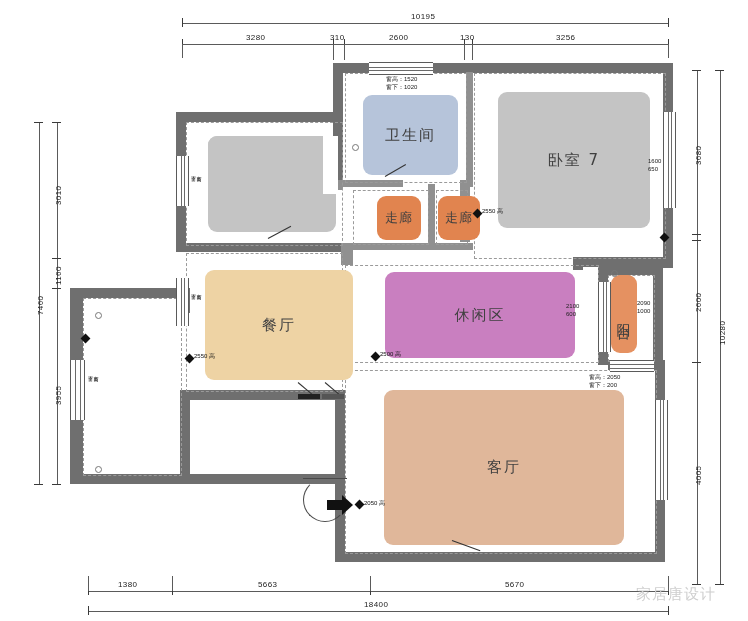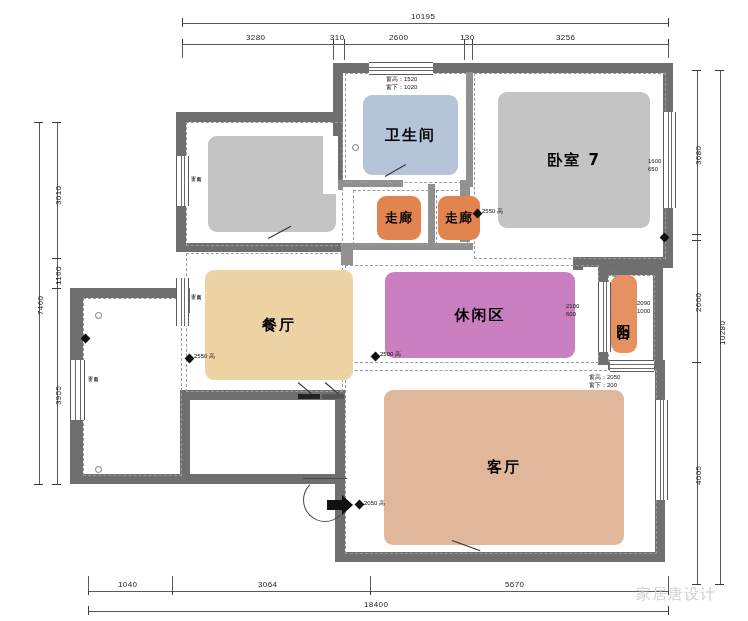--- a/index.html
+++ b/index.html
@@ -17,21 +17,21 @@
   .dimtxt{position:absolute;font-size:8px;color:#1b1b1b;letter-spacing:.4px;
           white-space:nowrap;font-family:"Liberation Sans",sans-serif;}
   .dimtxt.vert{transform-origin:0 0;}
   
   .wall{position:absolute;background:#6f6f6f;}
   .wall-l{position:absolute;background:#909090;}
   .dashin{position:absolute;border:1px dashed #9a9a9a;}
   
   .room{position:absolute;border-radius:9px;display:flex;
         align-items:center;justify-content:center;}
-  .rlabel{font-size:15px;color:#000000;font-weight:700;letter-spacing:2px;
+  .rlabel{font-size:15px;color:#404040;font-weight:400;letter-spacing:2px;
           font-family:"DejaVu Sans","Liberation Sans",sans-serif;}
   .rlabel.small{font-size:13px;letter-spacing:1px;}
   .rlabel.vertical{writing-mode:vertical-rl;text-orientation:upright;
                    letter-spacing:1px;font-size:14px;}
   
   .win{position:absolute;background:#ffffff;}
   .win.v{border-left:1px solid #5a5a5a;border-right:1px solid #5a5a5a;}
   .win.v:before,.win.v:after{content:"";position:absolute;top:0;bottom:0;
       width:1px;background:#6b6b6b;}
   .win.v:before{left:33%}.win.v:after{left:66%}
@@ -115,22 +115,22 @@
     <div class="tick h" style="left:715px;top:584px;"></div>
     <div class="dimtxt vert" style="left:718px;top:345px;transform:rotate(-90deg);">10280</div>
   </div>
 
   <div>
     <div class="dimline h" style="left:88px;top:591px;width:580px;"></div>
     <div class="tick v" style="left:88px;top:586px;"></div>
     <div class="tick v" style="left:172px;top:586px;"></div>
     <div class="tick v" style="left:370px;top:586px;"></div>
     <div class="tick v" style="left:668px;top:586px;"></div>
-    <div class="dimtxt" style="left:118px;top:580px;">1040</div>
-    <div class="dimtxt" style="left:258px;top:580px;">3064</div>
+    <div class="dimtxt" style="left:118px;top:580px;">1380</div>
+    <div class="dimtxt" style="left:258px;top:580px;">5663</div>
     <div class="dimtxt" style="left:505px;top:580px;">5670</div>
 
     <div class="dimline h" style="left:88px;top:611px;width:580px;"></div>
     <div class="tick v" style="left:88px;top:606px;"></div>
     <div class="tick v" style="left:668px;top:606px;"></div>
     <div class="dimtxt" style="left:364px;top:600px;">18400</div>
     <div class="dimline v" style="left:88px;top:576px;height:15px;"></div>
     <div class="dimline v" style="left:172px;top:576px;height:15px;"></div>
     <div class="dimline v" style="left:370px;top:576px;height:15px;"></div>
     <div class="dimline v" style="left:668px;top:576px;height:15px;"></div>

